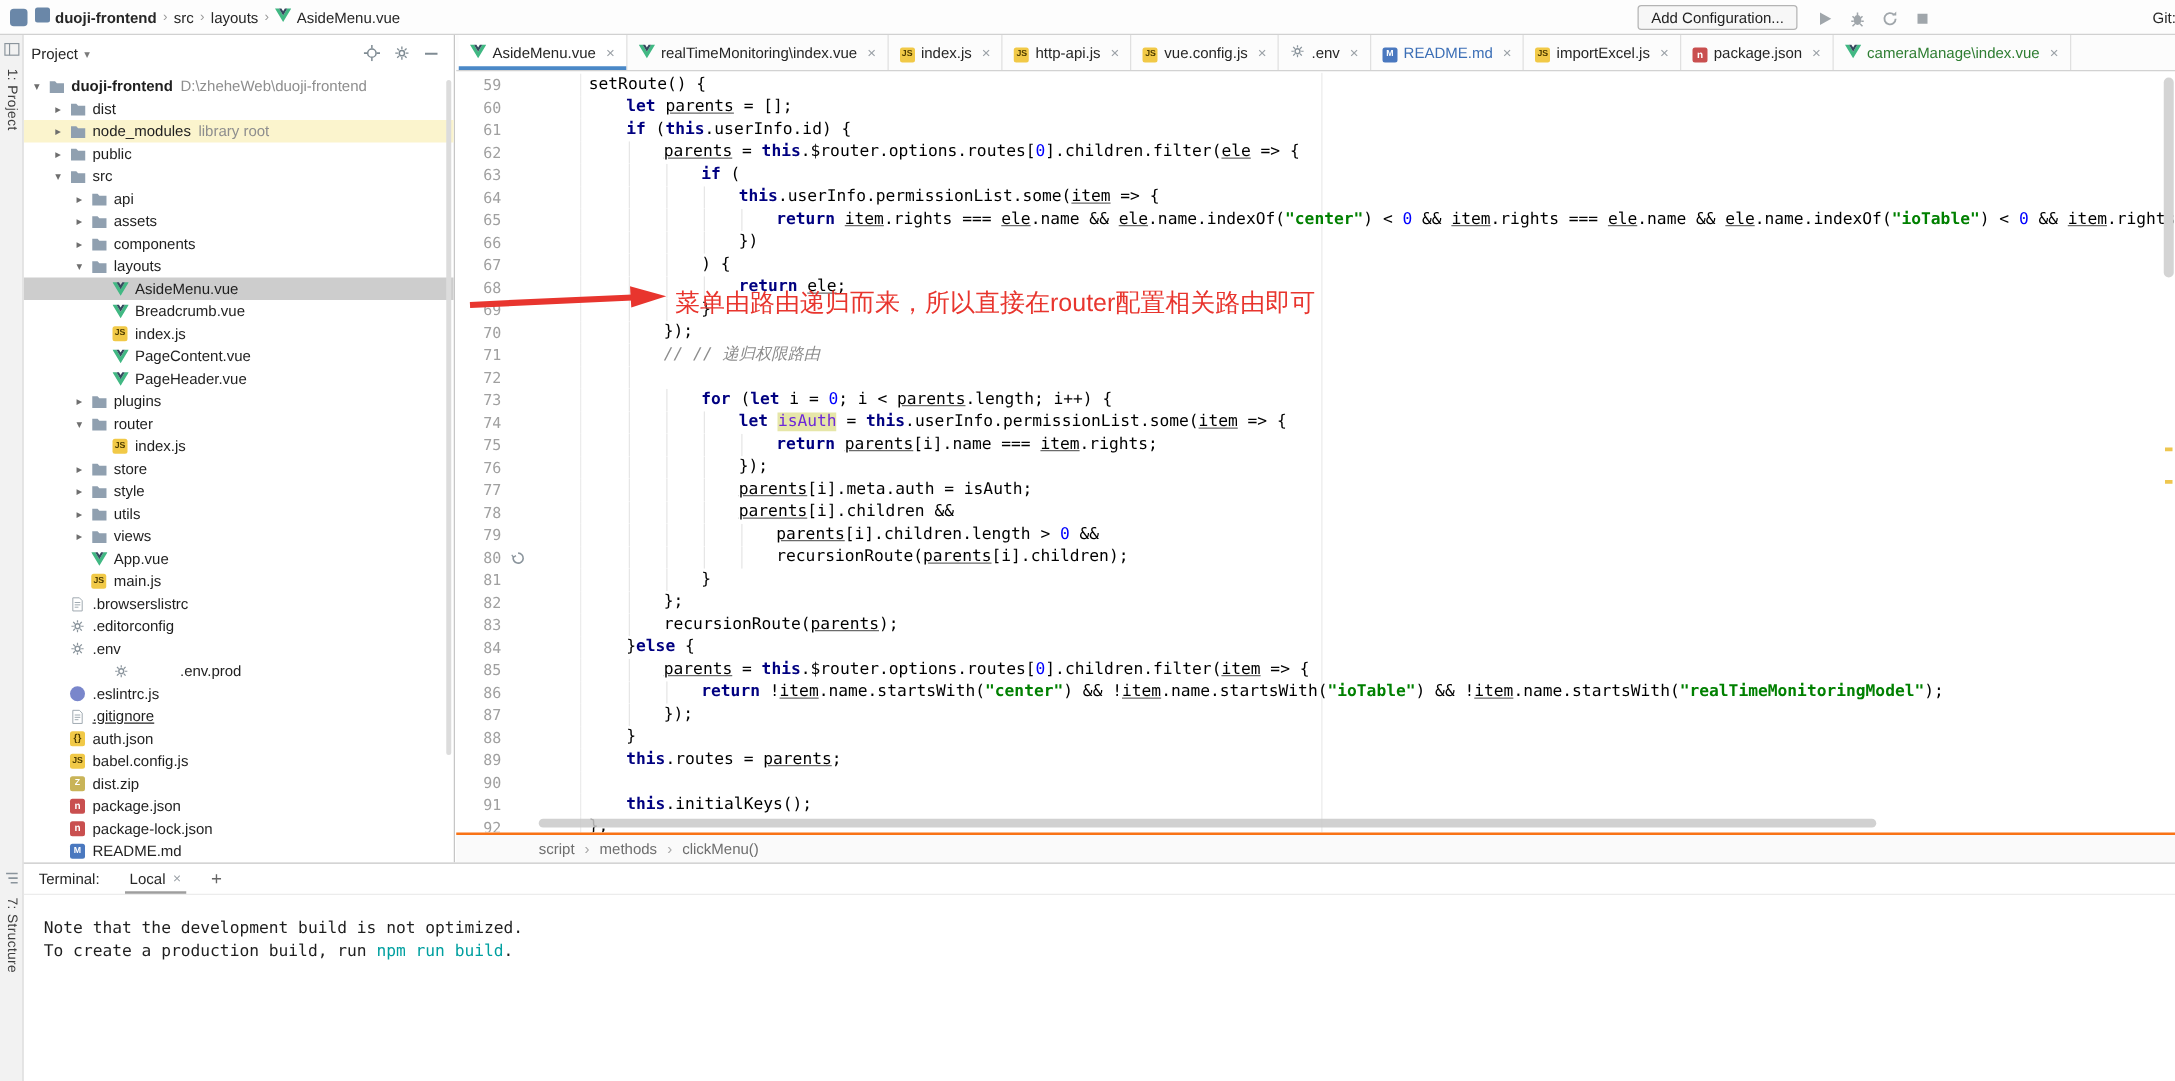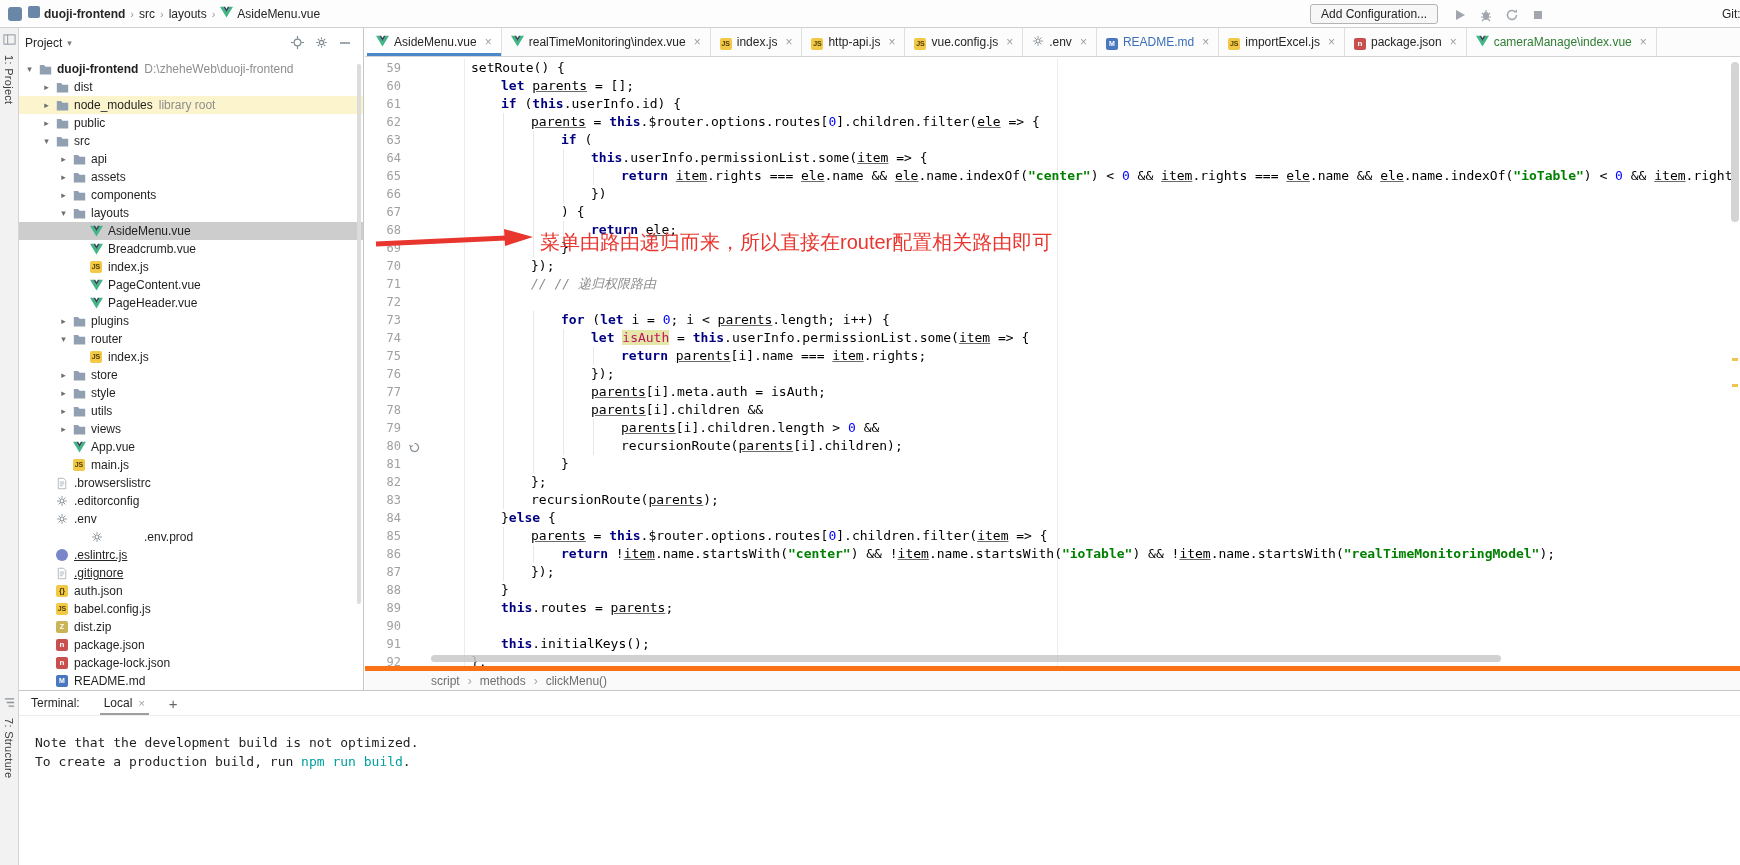--- a/index.html
+++ b/index.html
@@ -67,25 +67,25 @@
   .gicon{position:absolute;left:2px;top:3px;}
   .ct{position:relative;flex:1;overflow:hidden;}
   .gd{position:absolute;top:0;bottom:0;width:1px;background:#e6e6e6;}
   .ctext{display:inline-block;position:relative;text-align:right;}
   .tk-p{color:#000;}
   .tk-k,.tk-t{color:#000080;font-weight:bold;}
   .tk-s{color:#008000;font-weight:bold;}
   .tk-n{color:#0000ff;}
   .tk-c{color:#8c8c8c;font-style:italic;}
   .tk-u{color:#000;text-decoration:underline;text-decoration-color:#6b6b6b;}
-  .tk-hl{color:#be185d;background:#e6e6a8;}
+  .tk-hl{color:#6d28d9;background:#e6e6a8;}
   .hscroll{position:absolute;left:66px;bottom:4px;width:1070px;height:7px;background:#c9c9c9;border-radius:4px;opacity:.85;}
   .vscroll{position:absolute;right:1px;top:4px;width:8px;height:160px;background:#d4d4d4;border-radius:4px;}
   .stripe-mark{position:absolute;right:2px;width:6px;height:3px;background:#eec64f;}
-  #ed-breadcrumb{position:absolute;left:0;bottom:0;right:0;height:24px;background:#fafafa;border-top:5px solid #f97316;display:flex;align-items:center;padding-left:66px;color:#6e6e6e;gap:8px;}
+  #ed-breadcrumb{position:absolute;left:0;bottom:0;right:0;height:24px;background:#fafafa;border-top:2px solid #f97316;display:flex;align-items:center;padding-left:66px;color:#6e6e6e;gap:8px;}
   .bc-sep{color:#a8a8a8;}
 
   
   #terminal{position:absolute;left:19px;top:690px;width:1721px;height:175px;border-top:1px solid #c6c6c6;background:#fff;}
   .term-header{height:25px;display:flex;align-items:center;padding-left:12px;gap:20px;border-bottom:1px solid #ececec;}
   .term-tab{position:relative;display:flex;align-items:center;gap:6px;padding:0 4px;height:100%;}
   .term-tab::after{content:"";position:absolute;left:0;right:0;bottom:0;height:2px;background:#9e9e9e;}
   .term-close{color:#9aa0a6;font-size:11px;}
   .term-plus{color:#666;font-size:15px;}
   #term-body{padding:17px 0 0 16px;font-family:"DejaVu Sans Mono","Liberation Mono",monospace;font-size:13px;line-height:19px;color:#1f1f1f;}
@@ -435,21 +435,21 @@
         <div class="trow" style="padding-left: 21px; gap: 35px;">
           <span class="chev"></span>
           <span class="tico">
             <svg viewBox="0 0 16 16" width="12" height="12">
               <circle cx="8" cy="8" r="2.6" fill="none" stroke="#8a949c" stroke-width="1.5"></circle>
               <path d="M8 1.5v2.6M8 11.9v2.6M1.5 8h2.6M11.9 8h2.6M3.4 3.4l1.9 1.9M10.7 10.7l1.9 1.9M12.6 3.4l-1.9 1.9M5.3 10.7l-1.9 1.9" stroke="#8a949c" stroke-width="1.3"></path>
             </svg>
           </span>
           <span class="tlabel">.env.prod</span>
         </div>
-        <div class="trow" style="padding-left: 21px; text-decoration: underline;">
+        <div class="trow" style="padding-left: 21px;">
           <span class="chev"></span>
           <span class="tico">
             <span class="sq sq-eslint"></span>
           </span>
           <span class="tlabel">.eslintrc.js</span>
         </div>
         <div class="trow" style="padding-left: 21px; text-decoration: underline;">
           <span class="chev"></span>
           <span class="tico">
             <svg viewBox="0 0 16 16" width="12" height="13">

